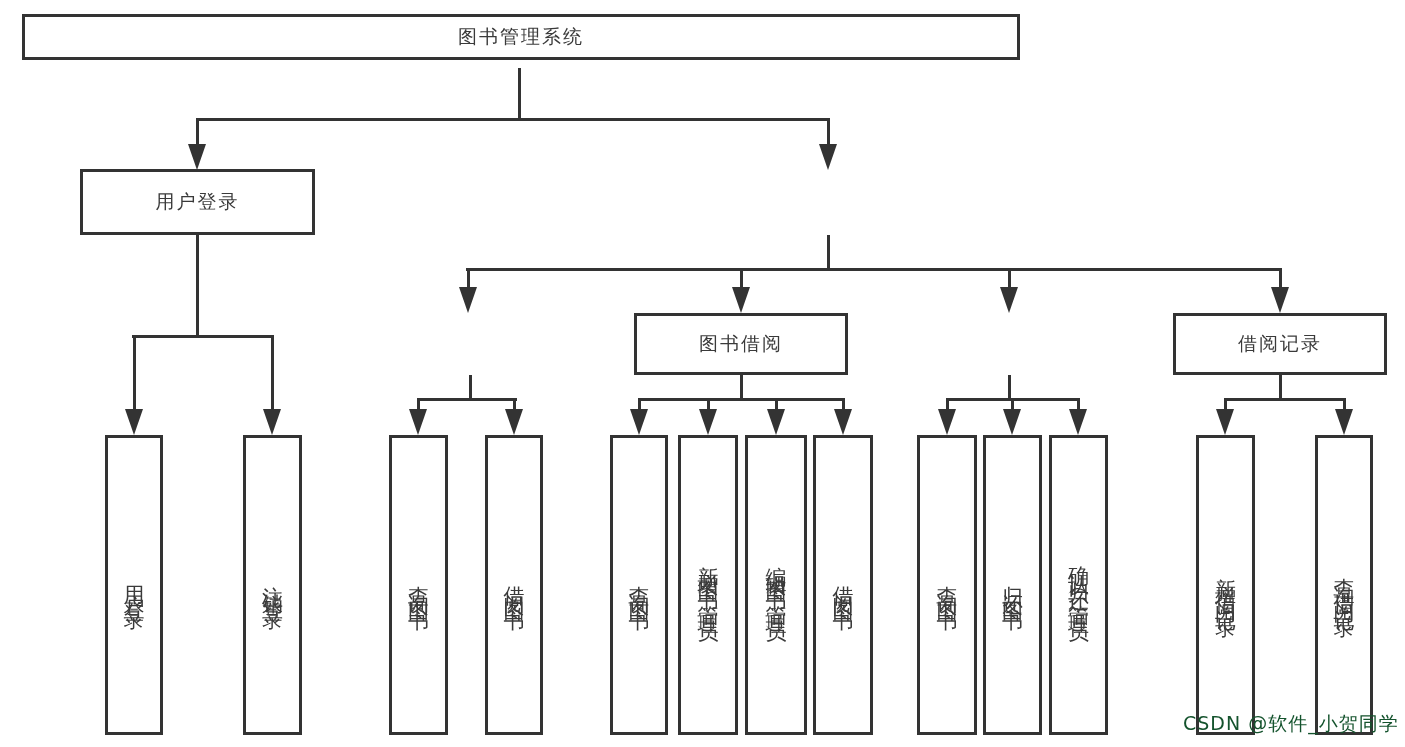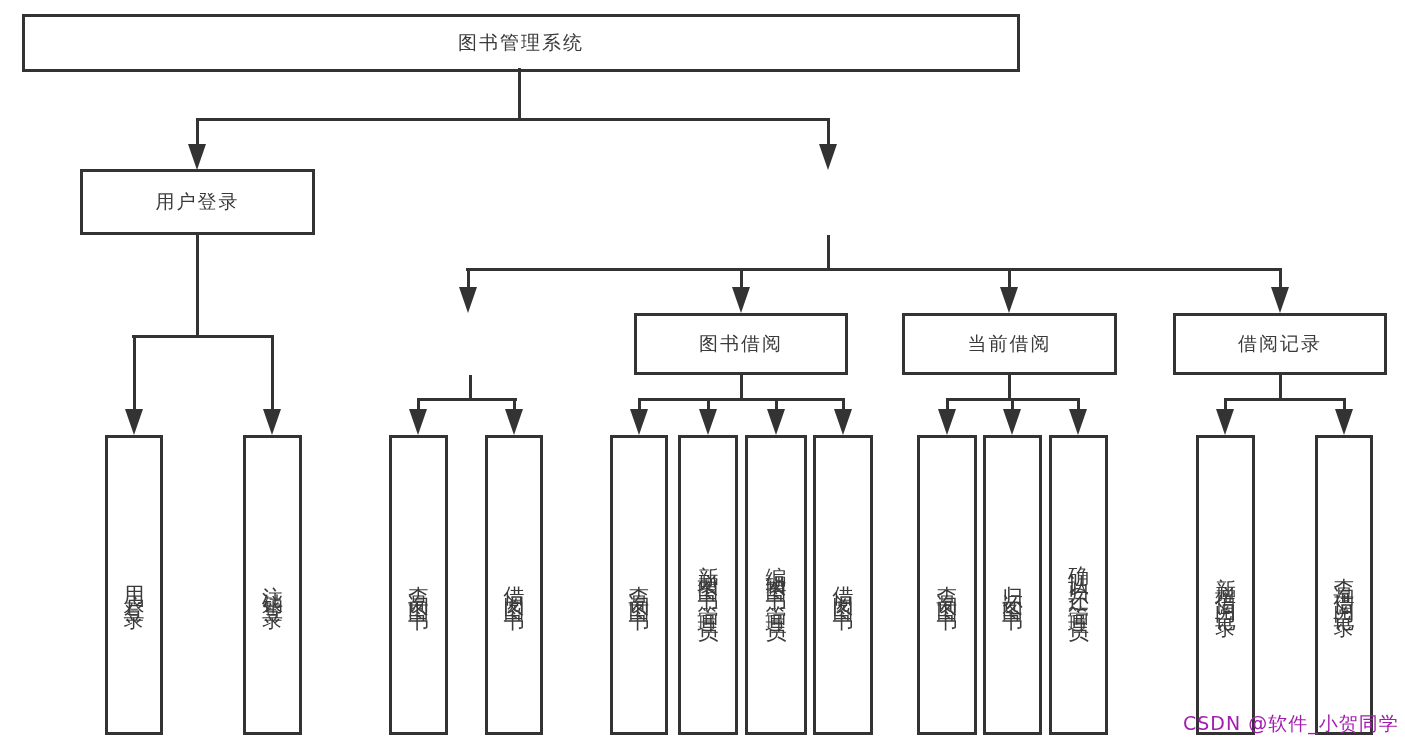--- a/index.html
+++ b/index.html
@@ -35,31 +35,31 @@
   .arrow{
     position:absolute;width:0;height:0;
     border-left:9px solid transparent;
     border-right:9px solid transparent;
     border-top:26px solid #333333;
   }
   .watermark{
     position:absolute;
     left:1183px;top:711px;
     font-size:19px;
-    color:#a21caf;
+    color:#14532d;
     letter-spacing:1px;
     white-space:nowrap;
   }
 </style>
 </head>
 <body>
 
 <div id="canvas">
 
-  <div class="box hbox" style="left:22px;top:14px;width:998px;height:58px;">
+  <div class="box hbox" style="left:22px;top:14px;width:998px;height:46px;">
     <span>图书管理系统</span>
   </div>
 
   <div class="vline" style="left:518px;top:68px;height:53px;"></div>
   <div class="hline" style="left:196px;top:118px;width:634px;"></div>
   <div class="vline" style="left:196px;top:118px;height:30px;"></div>
   <div class="arrow" style="left:188px;top:144px;"></div>
   <div class="vline" style="left:827px;top:118px;height:30px;"></div>
   <div class="arrow" style="left:819px;top:144px;"></div>
 
@@ -80,23 +80,20 @@
   <div class="arrow" style="left:459px;top:287px;"></div>
   <div class="vline" style="left:740px;top:268px;height:22px;"></div>
   <div class="arrow" style="left:732px;top:287px;"></div>
   <div class="vline" style="left:1008px;top:268px;height:22px;"></div>
   <div class="arrow" style="left:1000px;top:287px;"></div>
   <div class="vline" style="left:1279px;top:268px;height:22px;"></div>
   <div class="arrow" style="left:1271px;top:287px;"></div>
 
   <div class="box hbox" style="left:634px;top:313px;width:214px;height:62px;">
     <span>图书借阅</span>
-  </div>
-  <div class="box hbox" style="left:902px;top:313px;width:215px;height:62px;">
-    <span>当前借阅</span>
   </div>
   <div class="box hbox" style="left:1173px;top:313px;width:214px;height:62px;">
     <span>借阅记录</span>
   </div>
 
   <div class="vline" style="left:469px;top:375px;height:26px;"></div>
   <div class="hline" style="left:417px;top:398px;width:100px;"></div>
   <div class="vline" style="left:417px;top:398px;height:16px;"></div>
   <div class="arrow" style="left:409px;top:409px;"></div>
   <div class="vline" style="left:513px;top:398px;height:16px;"></div>

